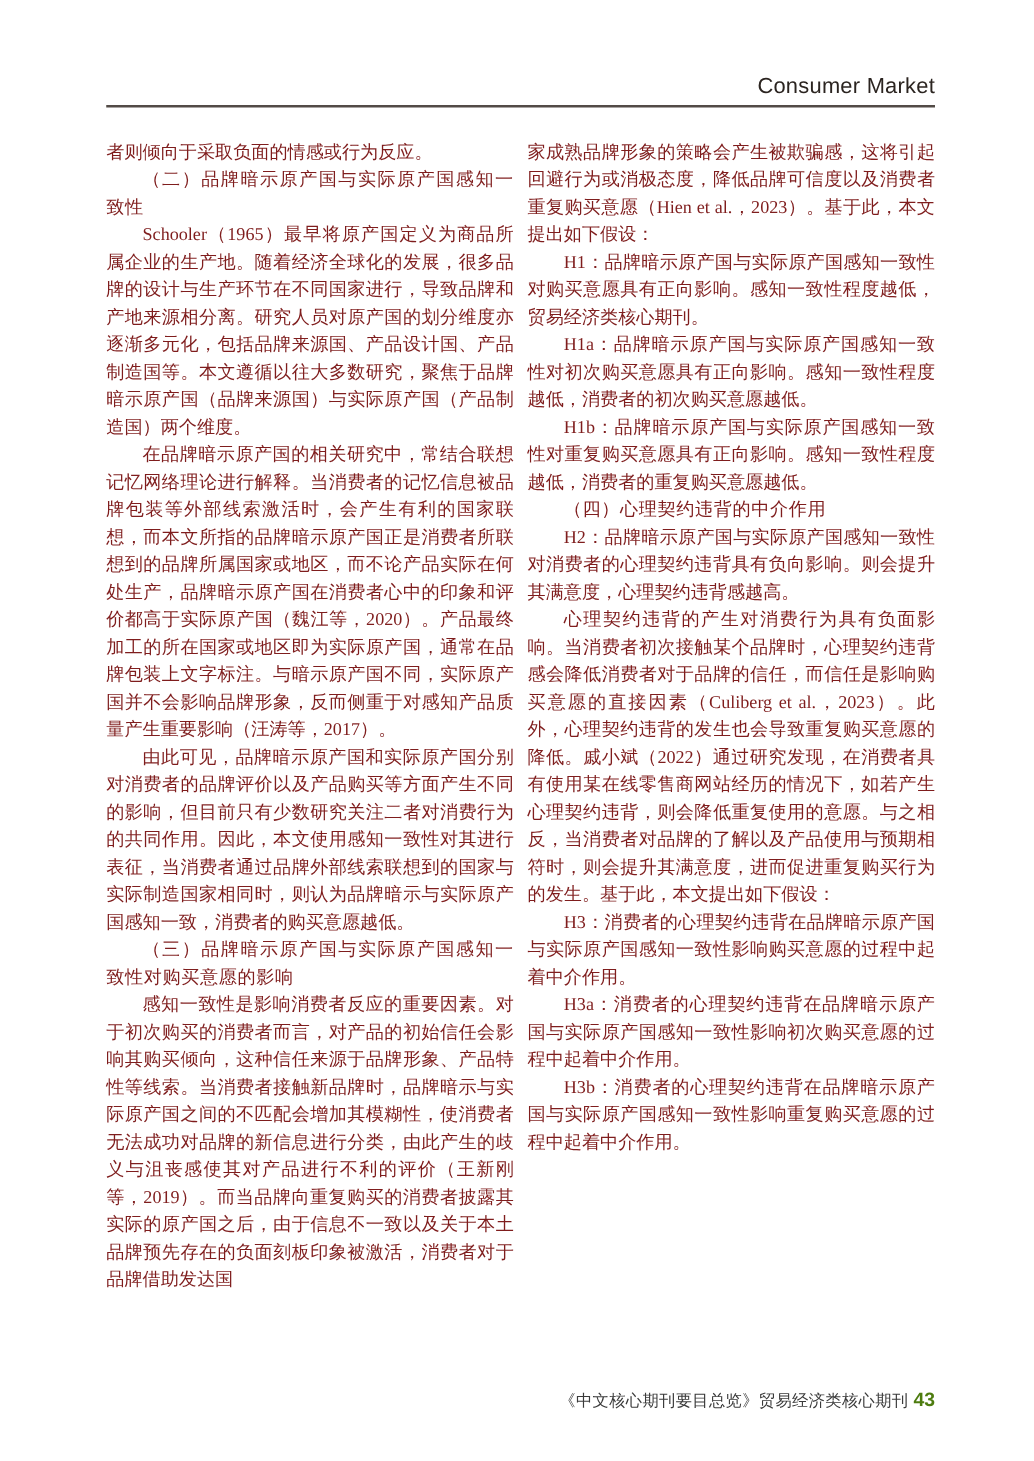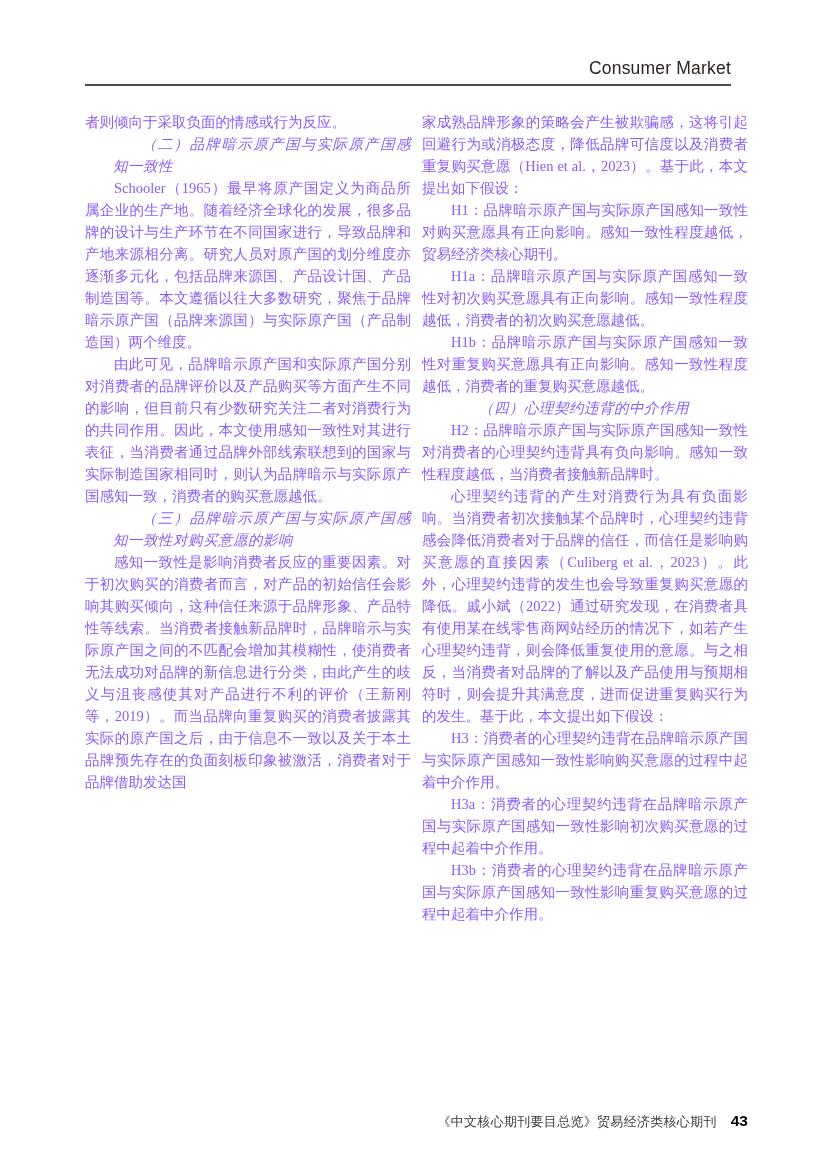--- a/index.html
+++ b/index.html
@@ -10,21 +10,21 @@
     height: 1169px;
     margin: 0 auto;
     background: #ffffff;
     font-family: "Liberation Serif", "DejaVu Serif", serif;
     color: #1d1a18;
     overflow: hidden;
   }
   .header {
     position: absolute;
     left: 85px;
-    right: 96px;
+    right: 79px;
     top: 58px;
   }
   .running-head {
     text-align: right;
     font-family: "Liberation Sans", "DejaVu Sans", sans-serif;
     font-size: 17.5px;
     line-height: 20px;
     color: #2b2420;
     letter-spacing: 0.2px;
   }
@@ -41,74 +41,73 @@
     display: flex;
     gap: 11px;
   }
   .col { width: 326px; }
   .para {
     font-size: 14.5px;
     line-height: 22px;
     text-align: justify;
     text-justify: inter-ideograph;
     text-indent: 2em;
-    color: #8b5cf6;
+    color: #7f1d1d;
   }
   .para.body-noindent { text-indent: 0; }
   .para.heading {
-    font-style: italic;
     letter-spacing: 0.5px;
-    margin-left: 28px;
   }
   .footer {
     position: absolute;
     right: 79px;
     top: 1112px;
     display: flex;
     align-items: baseline;
-    gap: 14px;
+    gap: 4px;
     font-family: "Liberation Sans", "DejaVu Sans", sans-serif;
   }
   .footer-note {
     font-size: 13px;
     color: #3a3a3a;
     letter-spacing: 0.3px;
   }
   .page-number {
     font-size: 15.5px;
     font-weight: bold;
-    color: #000000;
+    color: #4d7c0f;
   }
 </style>
 </head>
 <body>
 
 <div class="page">
 
   <div class="header">
     <div class="running-head">Consumer Market</div>
     <div class="header-rule"></div>
   </div>
 
   <div class="columns">
     <div class="col col-left">
         <p class="para body-noindent">者则倾向于采取负面的情感或行为反应。</p>
         <p class="para heading">（二）品牌暗示原产国与实际原产国感知一致性</p>
         <p class="para body">Schooler（1965）最早将原产国定义为商品所属企业的生产地。随着经济全球化的发展，很多品牌的设计与生产环节在不同国家进行，导致品牌和产地来源相分离。研究人员对原产国的划分维度亦逐渐多元化，包括品牌来源国、产品设计国、产品制造国等。本文遵循以往大多数研究，聚焦于品牌暗示原产国（品牌来源国）与实际原产国（产品制造国）两个维度。</p>
+        <p class="para body">在品牌暗示原产国的相关研究中，常结合联想记忆网络理论进行解释。当消费者的记忆信息被品牌包装等外部线索激活时，会产生有利的国家联想，而本文所指的品牌暗示原产国正是消费者所联想到的品牌所属国家或地区，而不论产品实际在何处生产，品牌暗示原产国在消费者心中的印象和评价都高于实际原产国（魏江等，2020）。产品最终加工的所在国家或地区即为实际原产国，通常在品牌包装上文字标注。与暗示原产国不同，实际原产国并不会影响品牌形象，反而侧重于对感知产品质量产生重要影响（汪涛等，2017）。</p>
         <p class="para body">由此可见，品牌暗示原产国和实际原产国分别对消费者的品牌评价以及产品购买等方面产生不同的影响，但目前只有少数研究关注二者对消费行为的共同作用。因此，本文使用感知一致性对其进行表征，当消费者通过品牌外部线索联想到的国家与实际制造国家相同时，则认为品牌暗示与实际原产国感知一致，消费者的购买意愿越低。</p>
         <p class="para heading">（三）品牌暗示原产国与实际原产国感知一致性对购买意愿的影响</p>
         <p class="para body">感知一致性是影响消费者反应的重要因素。对于初次购买的消费者而言，对产品的初始信任会影响其购买倾向，这种信任来源于品牌形象、产品特性等线索。当消费者接触新品牌时，品牌暗示与实际原产国之间的不匹配会增加其模糊性，使消费者无法成功对品牌的新信息进行分类，由此产生的歧义与沮丧感使其对产品进行不利的评价（王新刚等，2019）。而当品牌向重复购买的消费者披露其实际的原产国之后，由于信息不一致以及关于本土品牌预先存在的负面刻板印象被激活，消费者对于品牌借助发达国</p>
       </div>
     <div class="col col-right">
         <p class="para body-noindent">家成熟品牌形象的策略会产生被欺骗感，这将引起回避行为或消极态度，降低品牌可信度以及消费者重复购买意愿（Hien et al.，2023）。基于此，本文提出如下假设：</p>
         <p class="para body">H1：品牌暗示原产国与实际原产国感知一致性对购买意愿具有正向影响。感知一致性程度越低，贸易经济类核心期刊。</p>
         <p class="para body">H1a：品牌暗示原产国与实际原产国感知一致性对初次购买意愿具有正向影响。感知一致性程度越低，消费者的初次购买意愿越低。</p>
         <p class="para body">H1b：品牌暗示原产国与实际原产国感知一致性对重复购买意愿具有正向影响。感知一致性程度越低，消费者的重复购买意愿越低。</p>
         <p class="para heading">（四）心理契约违背的中介作用</p>
-        <p class="para body">H2：品牌暗示原产国与实际原产国感知一致性对消费者的心理契约违背具有负向影响。感知一致性程度越低，当消费者接触新品牌时。</p>
+        <p class="para body">H2：品牌暗示原产国与实际原产国感知一致性对消费者的心理契约违背具有负向影响。则会提升其满意度，心理契约违背感越高。</p>
         <p class="para body">心理契约违背的产生对消费行为具有负面影响。当消费者初次接触某个品牌时，心理契约违背感会降低消费者对于品牌的信任，而信任是影响购买意愿的直接因素（Culiberg et al.，2023）。此外，心理契约违背的发生也会导致重复购买意愿的降低。戚小斌（2022）通过研究发现，在消费者具有使用某在线零售商网站经历的情况下，如若产生心理契约违背，则会降低重复使用的意愿。与之相反，当消费者对品牌的了解以及产品使用与预期相符时，则会提升其满意度，进而促进重复购买行为的发生。基于此，本文提出如下假设：</p>
         <p class="para body">H3：消费者的心理契约违背在品牌暗示原产国与实际原产国感知一致性影响购买意愿的过程中起着中介作用。</p>
         <p class="para body">H3a：消费者的心理契约违背在品牌暗示原产国与实际原产国感知一致性影响初次购买意愿的过程中起着中介作用。</p>
         <p class="para body">H3b：消费者的心理契约违背在品牌暗示原产国与实际原产国感知一致性影响重复购买意愿的过程中起着中介作用。</p>
       </div>
   </div>
 
   <div class="footer">
     <span class="footer-note">《中文核心期刊要目总览》贸易经济类核心期刊</span>
     <span class="page-number">43</span>

